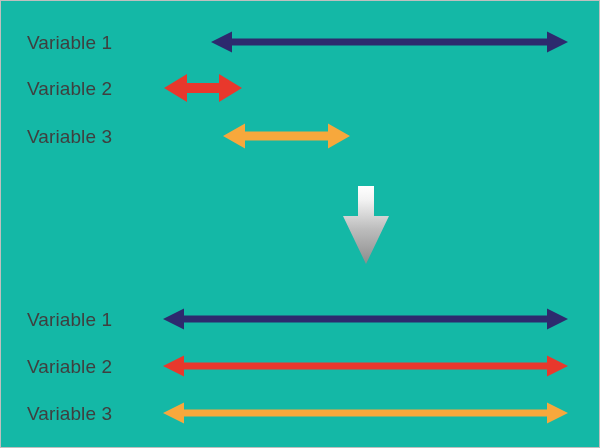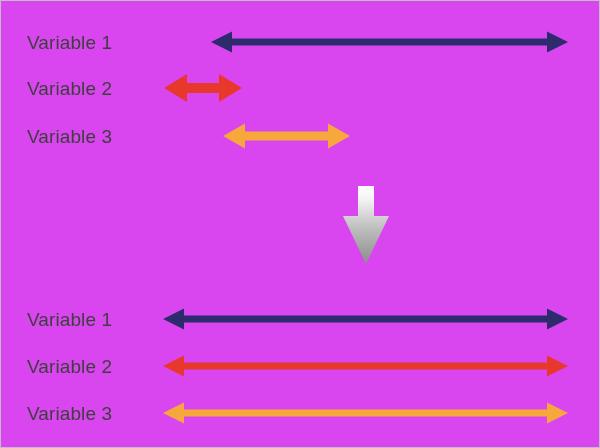--- a/index.html
+++ b/index.html
@@ -8,21 +8,21 @@
     background: #ffffff;
   }
   body {
     font-family: "Liberation Sans", sans-serif;
   }
   #figure {
     position: relative;
     width: 600px;
     height: 448px;
     box-sizing: border-box;
-    background: #d946ef;
+    background: #14b8a6;
     border: 1px solid #bfbfbf;
     overflow: hidden;
   }
   .panel {
     position: absolute;
     left: 0;
     top: 0;
     width: 600px;
     height: 448px;
   }

